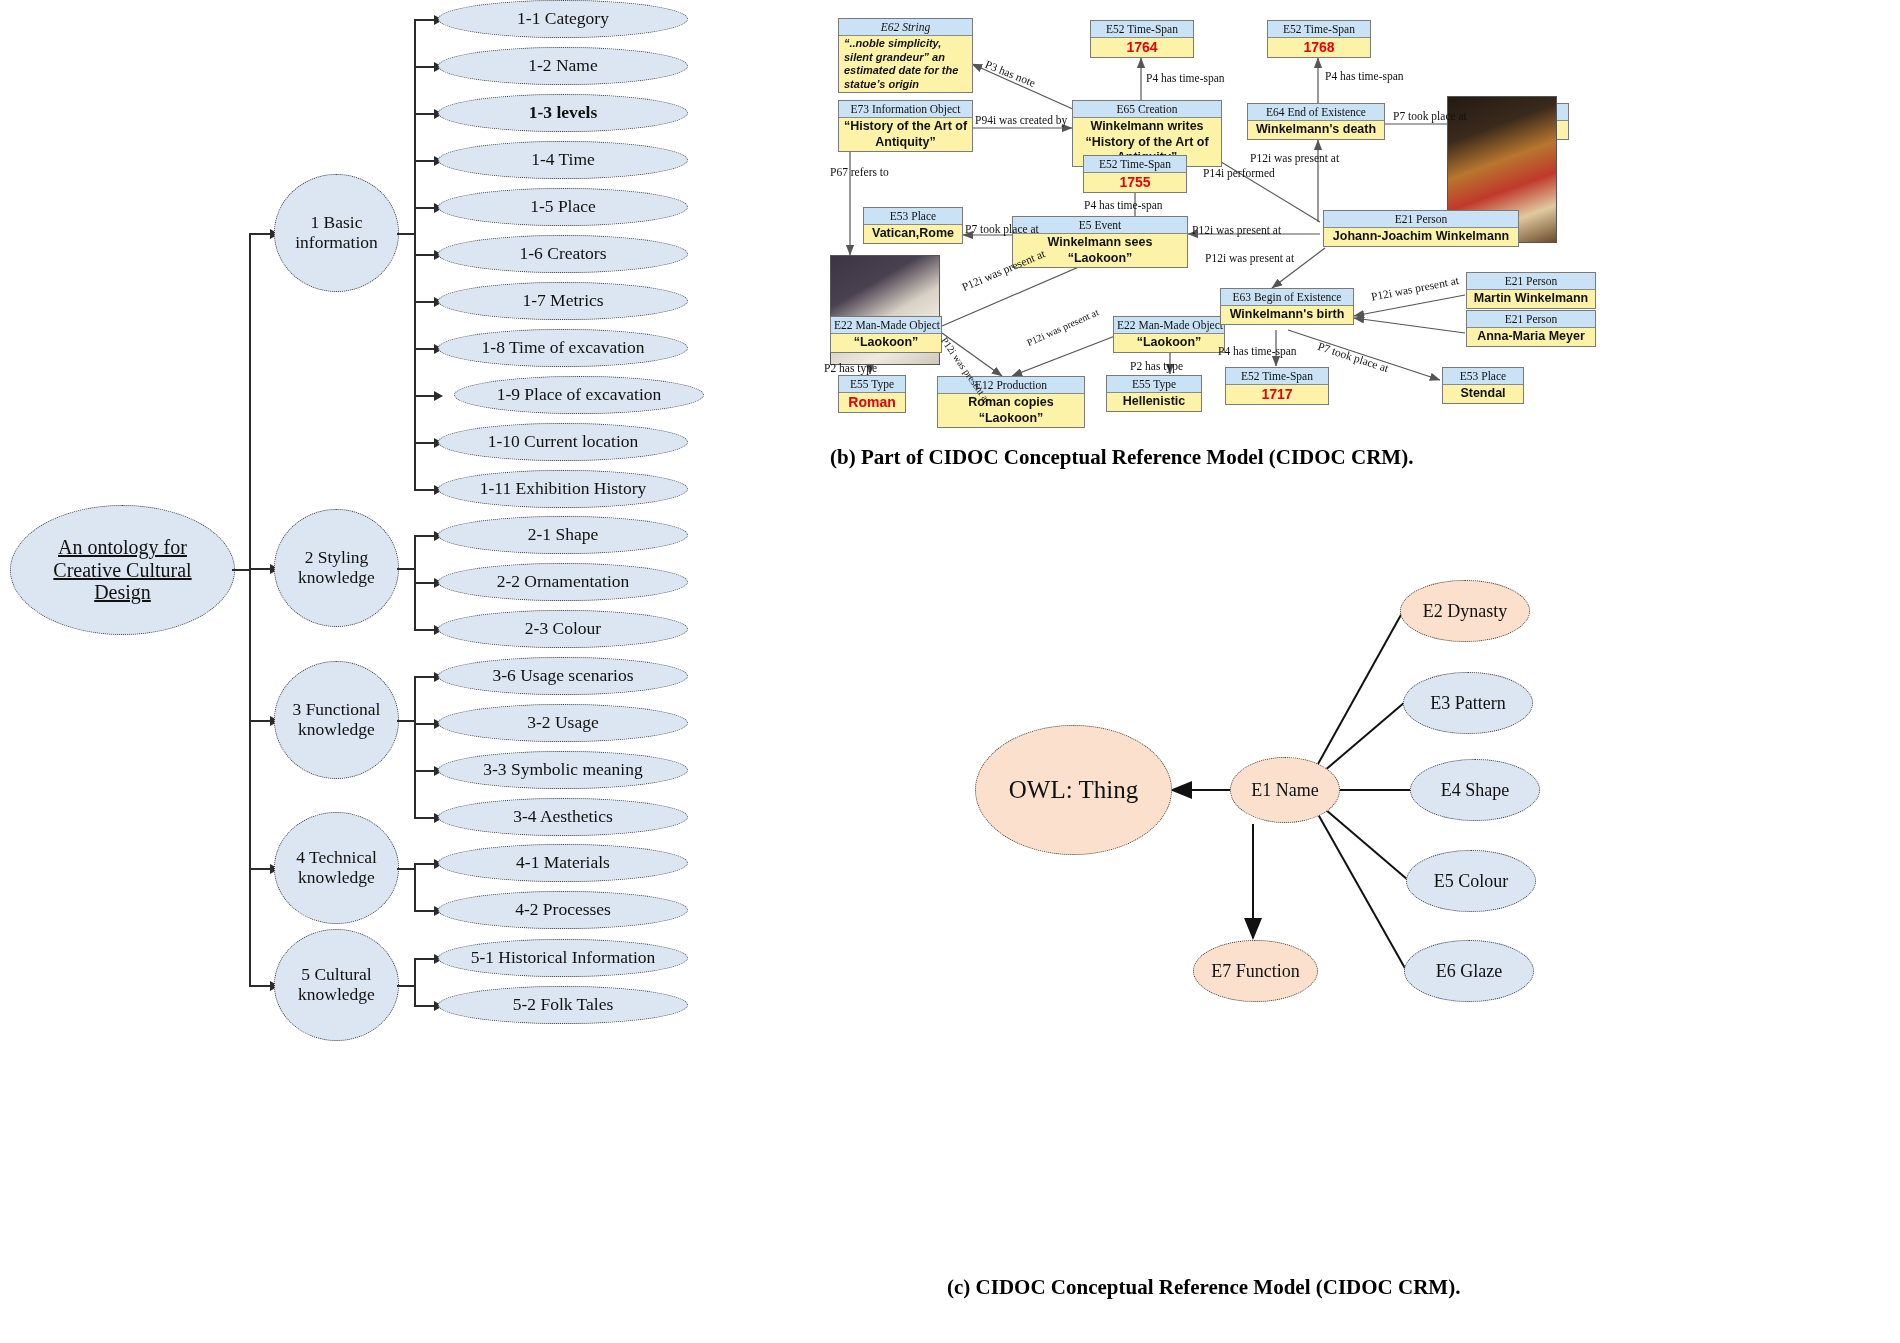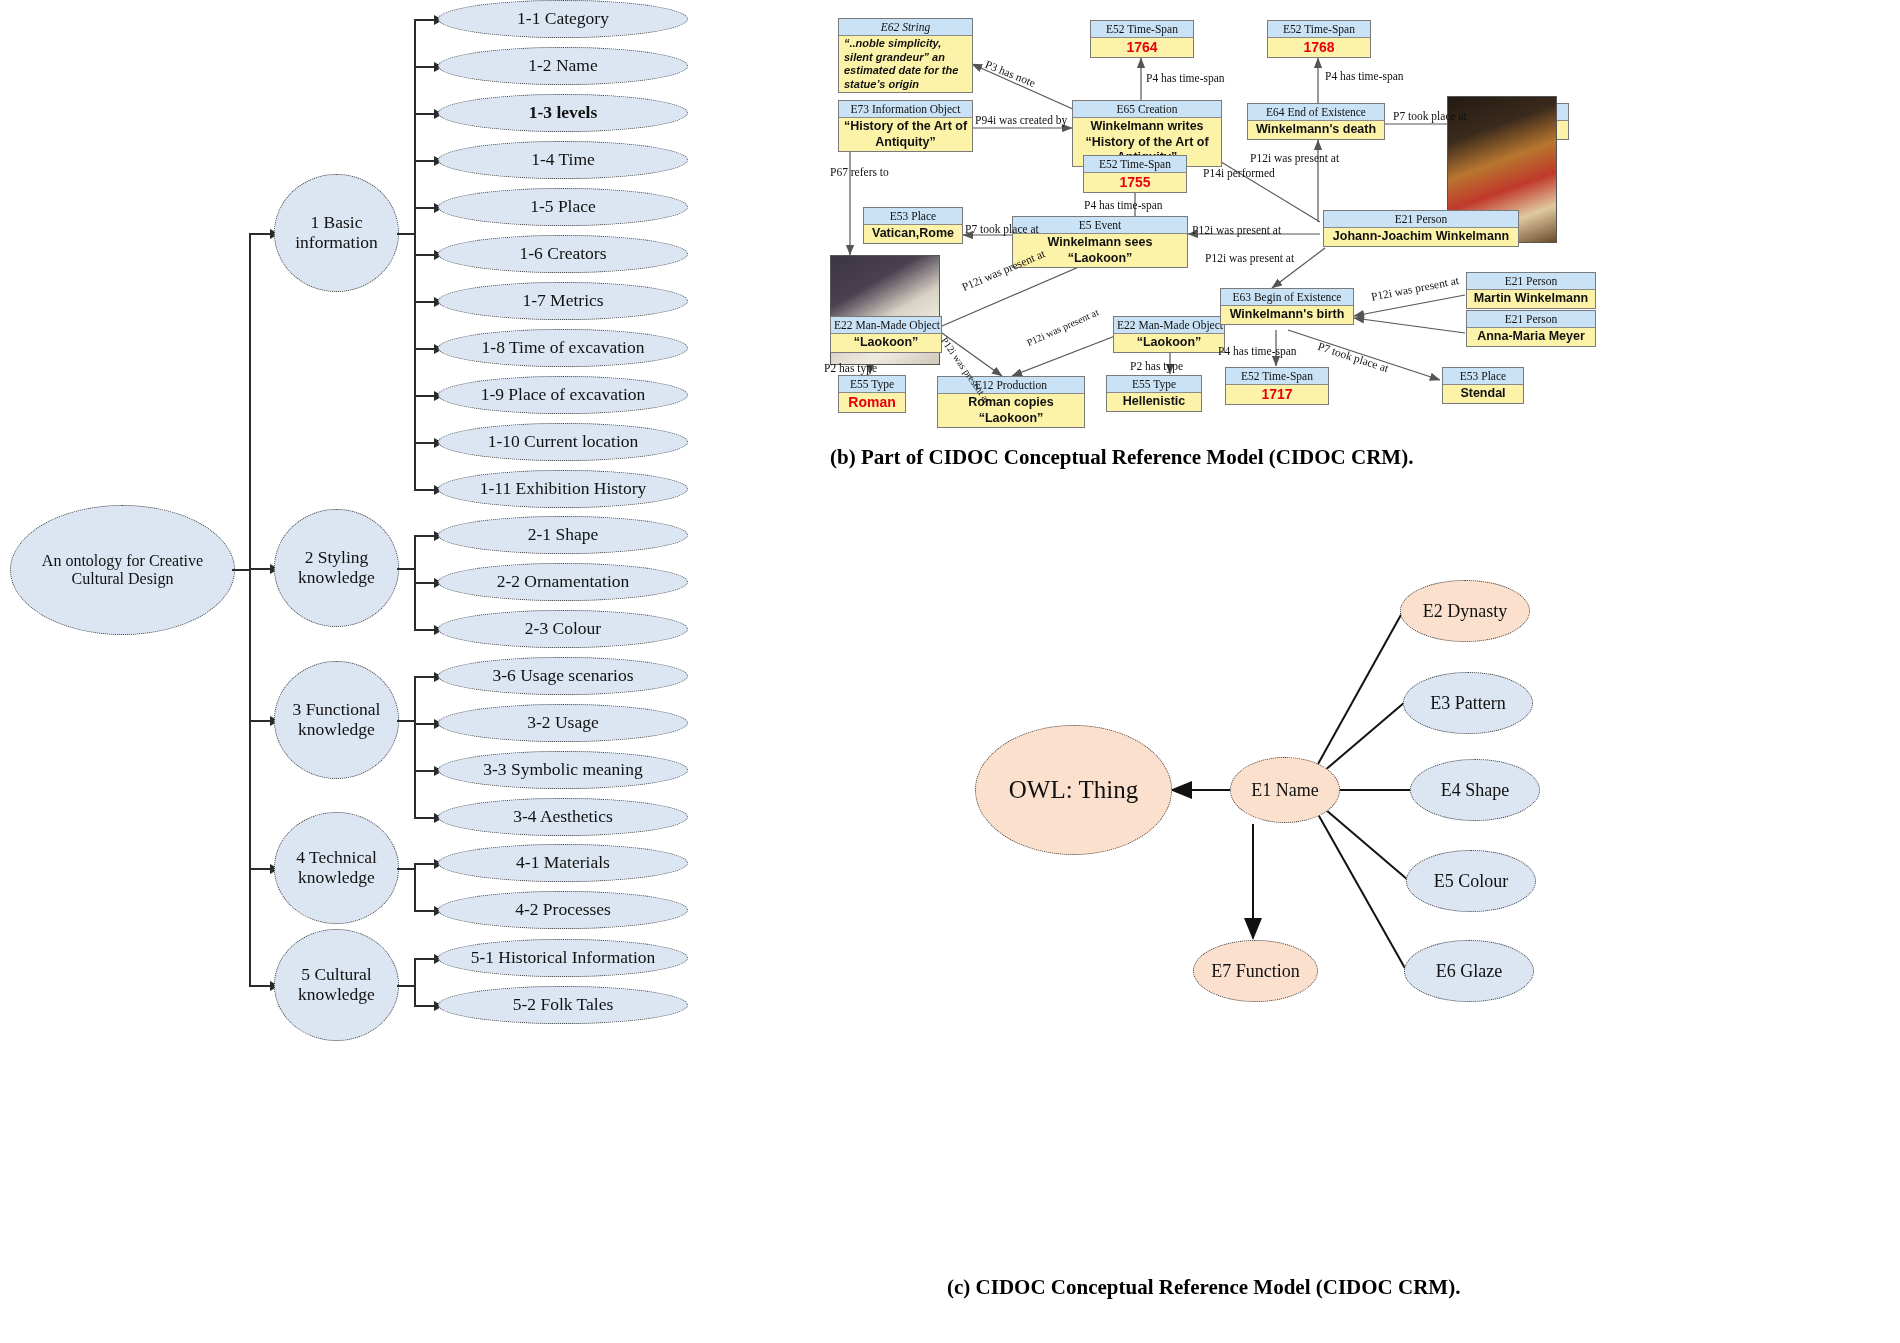--- a/index.html
+++ b/index.html
@@ -22,21 +22,21 @@
     border:1.6px dotted #3a3a3a;
     border-radius:50%;
     display:flex; align-items:center; justify-content:center;
     text-align:center;
     color:#111;
     font-family:"Liberation Serif", serif;
     line-height:1.12;
   }
   .leaf { font-size:17.5px; }
   .branch { font-size:17.5px; }
-  .root-node { font-size:16px; }
+  .root-node { font-size:20px;text-decoration:underline; }
 
   .ln { position:absolute; background:#2b2b2b; }
   .ln.h { height:1.7px; }
   .ln.v { width:1.7px; }
   .arw {
     position:absolute;
     width:0; height:0;
     border-top:5px solid transparent;
     border-bottom:5px solid transparent;
     border-left:9px solid #2b2b2b;
@@ -200,21 +200,21 @@
     </div>
 
     <div class="ln h" style="left:414px; top:348px; width:24px;"></div>
     <div class="arw" style="left:434px; top:343.5px;"></div>
     <div class="ell leaf" style="left:438px; top:329px; width:250px; height:38px;">
       <span>1-8 Time of excavation</span>
     </div>
 
     <div class="ln h" style="left:414px; top:395px; width:24px;"></div>
     <div class="arw" style="left:434px; top:390.5px;"></div>
-    <div class="ell leaf" style="left:438px; top:376px; width:250px; height:38px;">
+    <div class="ell leaf" style="left:454px; top:376px; width:250px; height:38px;">
       <span>1-9 Place of excavation</span>
     </div>
 
     <div class="ln h" style="left:414px; top:442px; width:24px;"></div>
     <div class="arw" style="left:434px; top:437.5px;"></div>
     <div class="ell leaf" style="left:438px; top:423px; width:250px; height:38px;">
       <span>1-10 Current location</span>
     </div>
 
     <div class="ln h" style="left:414px; top:489px; width:24px;"></div>

